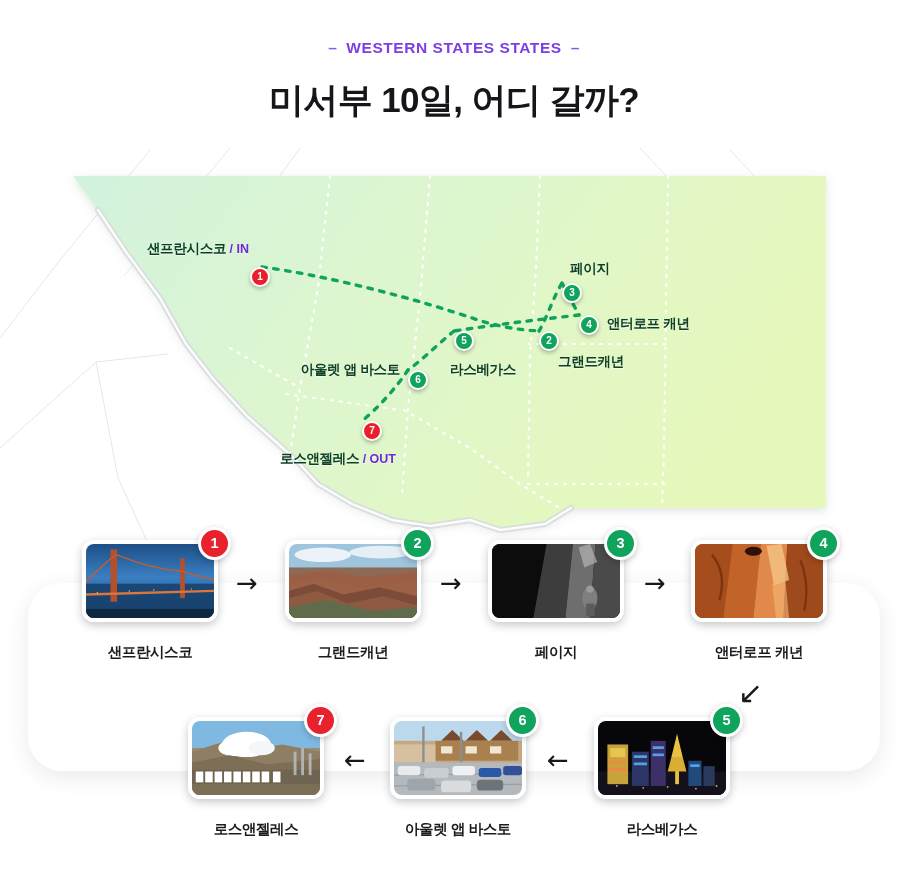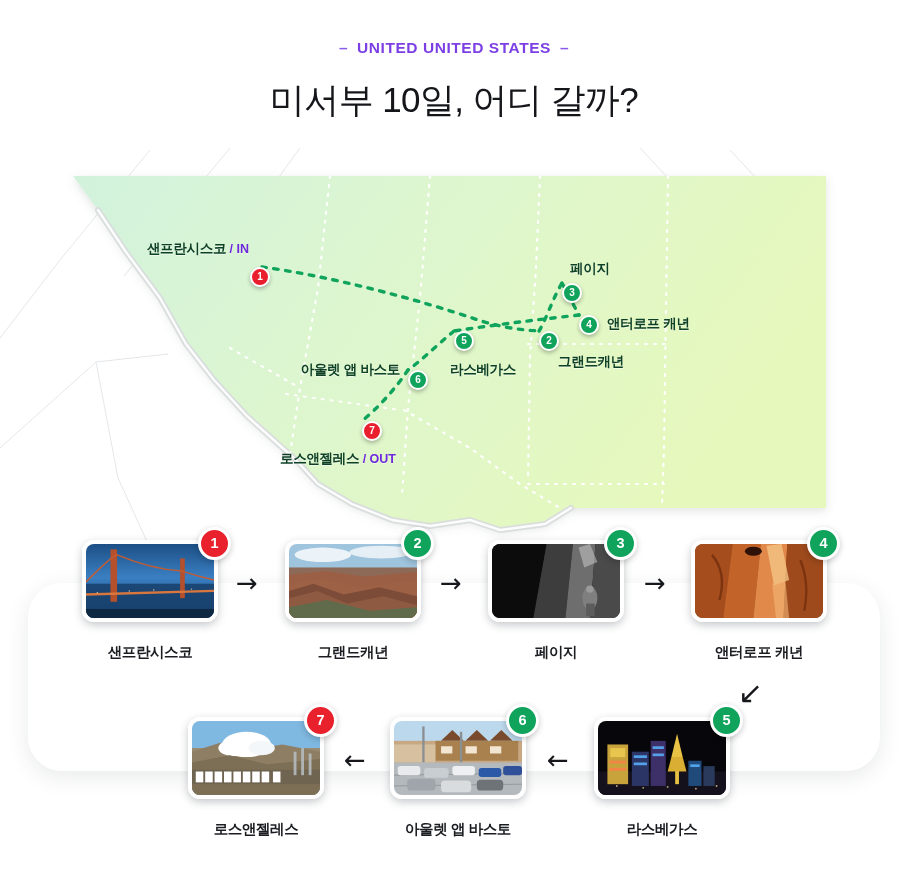--- a/index.html
+++ b/index.html
@@ -40,21 +40,21 @@
   }
 
   .headline {
     position: absolute;
     top: 78px;
     left: 0;
     width: 908px;
     text-align: center;
     font-size: 35px;
     line-height: 44px;
-    font-weight: 400;
+    font-weight: 700;
     letter-spacing: -0.6px;
     color: #15161a;
     white-space: nowrap;
   }
 
   
   #map-area {
     position: absolute;
     left: 0;
     top: 148px;
@@ -165,21 +165,21 @@
     font-family: "DejaVu Sans", sans-serif;
     user-select: none;
   }
 </style>
 </head>
 <body>
 
 <div id="page">
 
   <div class="eyebrow">
-    <span class="dash">–</span><span>UNITED UNITED STATES</span><span class="dash">–</span>
+    <span class="dash">–</span><span>WESTERN STATES STATES</span><span class="dash">–</span>
   </div>
 
   <div class="headline">미서부 10일, 어디 갈까?</div>
 
   <div id="map-area">
     <svg id="map-svg" width="908" height="400" viewBox="0 0 908 400" xmlns="http://www.w3.org/2000/svg">
       <defs>
         <linearGradient id="landGrad" x1="0" y1="0" x2="1" y2="0.35">
           <stop offset="0%" stop-color="#d2f2dd"></stop>
           <stop offset="45%" stop-color="#ddf6cf"></stop>

